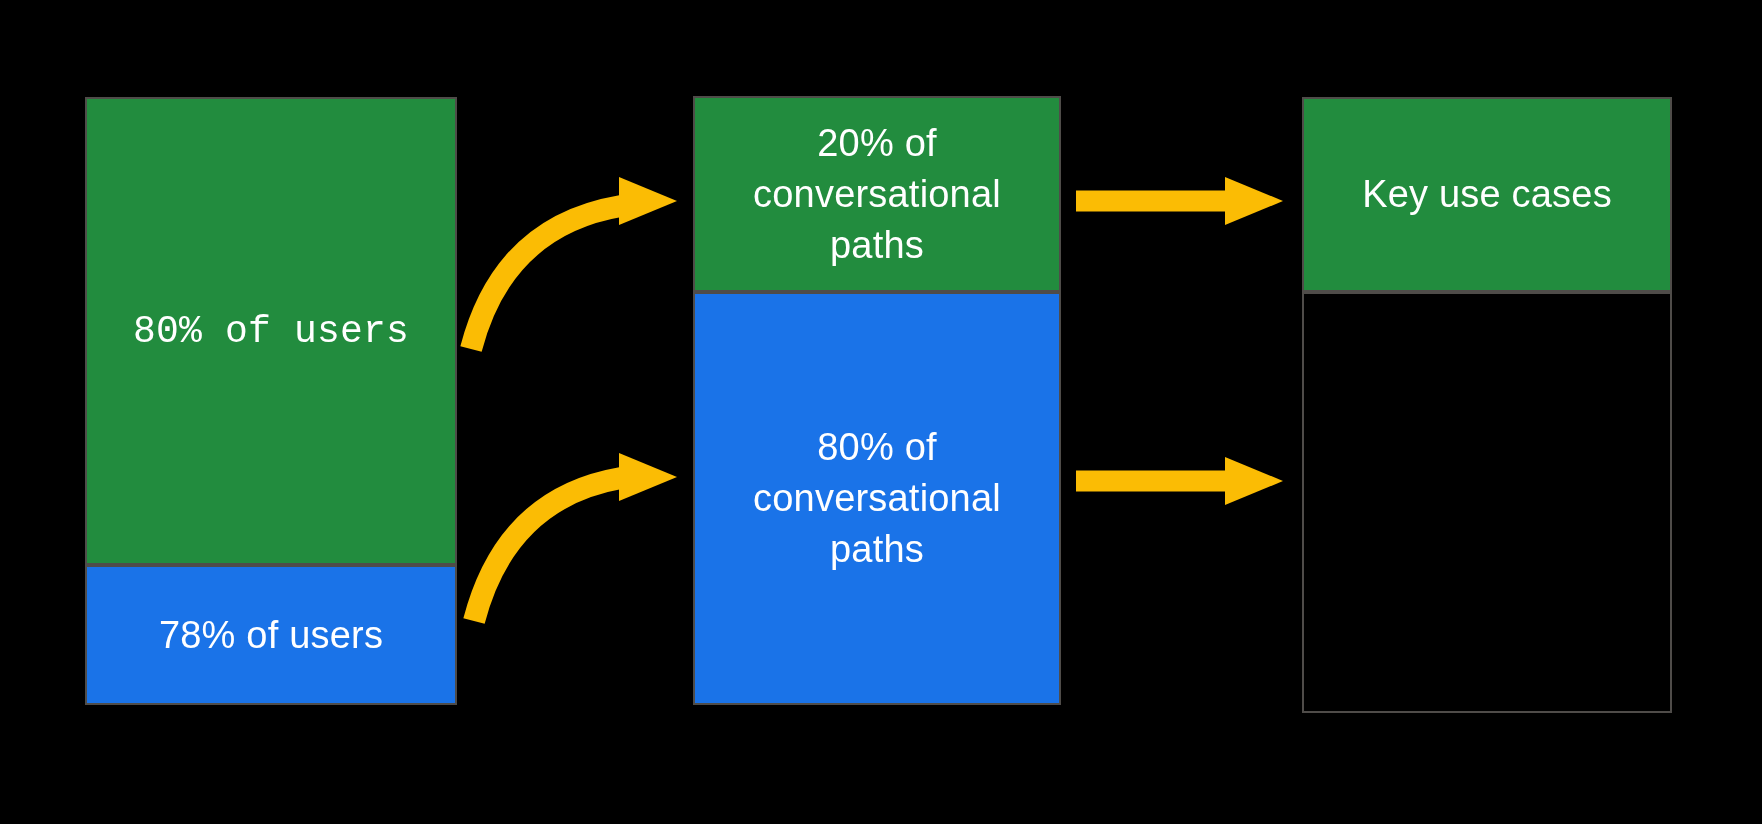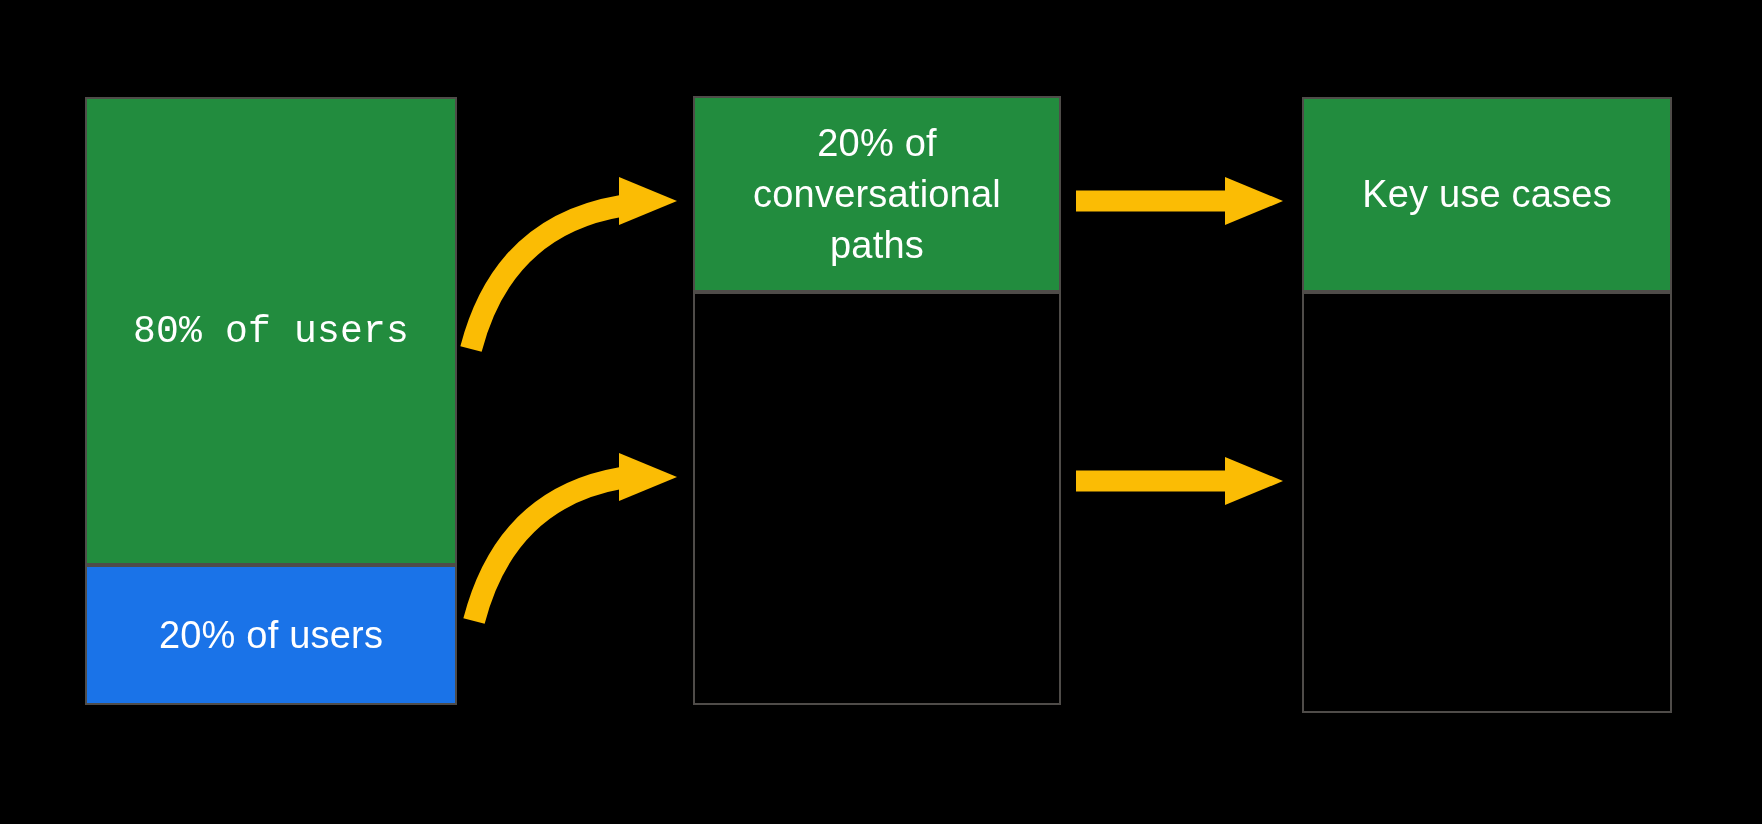--- a/index.html
+++ b/index.html
@@ -76,27 +76,30 @@
 </head>
 <body>
 
 <div id="canvas">
 
   <div class="column" id="col-users">
     <div class="segment green">
       <span class="segment-label">80% of users</span>
     </div>
     <div class="segment blue">
-      <span class="segment-label">20% of users</span>
+      <span class="segment-label">78% of users</span>
     </div>
   </div>
 
   <div class="column" id="col-paths">
     <div class="segment green">
       <span class="segment-label">20% of conversational paths</span>
+    </div>
+    <div class="segment blue">
+      <span class="segment-label">80% of conversational paths</span>
     </div>
   </div>
 
   <div class="column" id="col-cases">
     <div class="segment green">
       <span class="segment-label">Key use cases</span>
     </div>
   </div>
 
   <svg id="arrow-layer" viewBox="0 0 1762 824">

